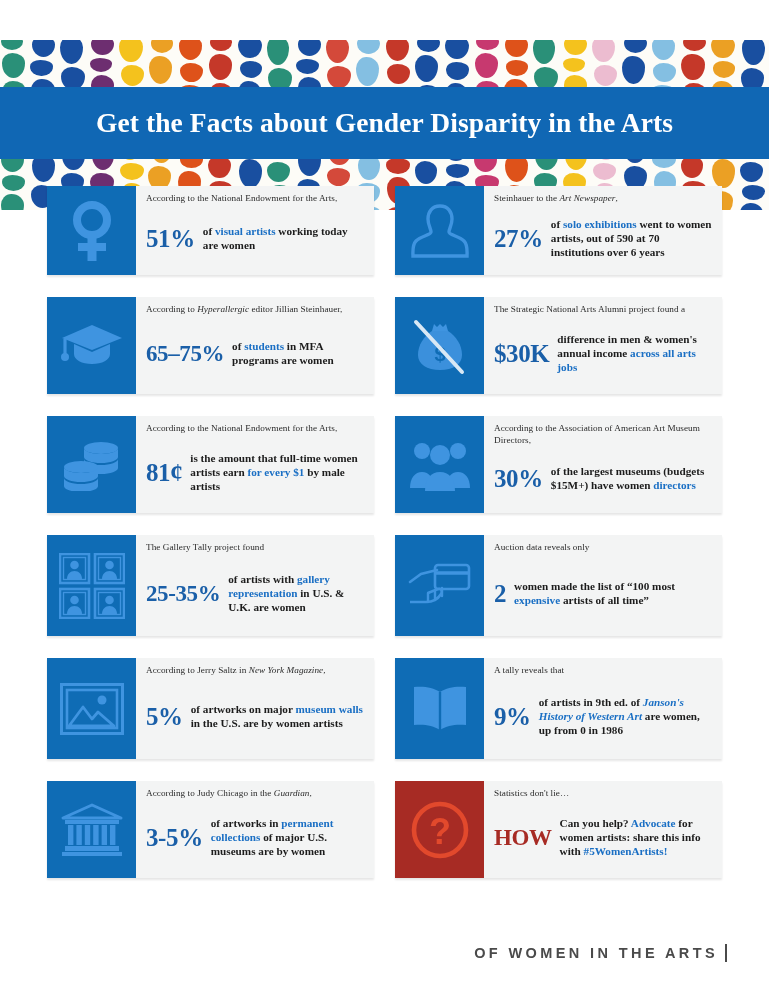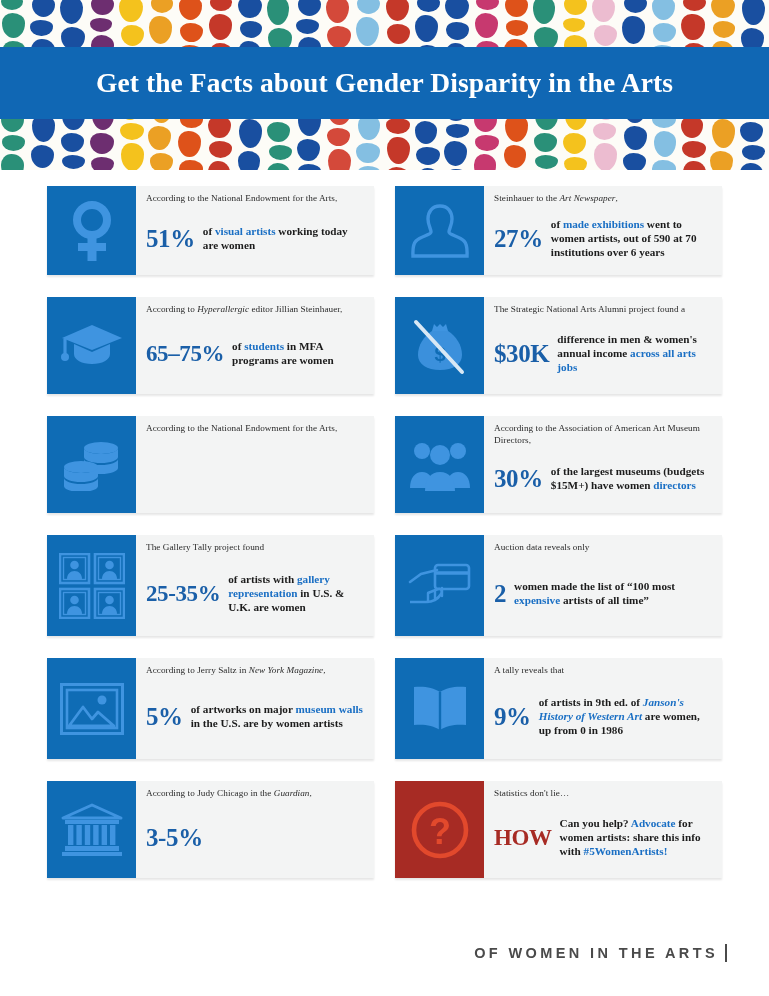--- a/index.html
+++ b/index.html
@@ -11,20 +11,21 @@
     overflow:hidden;
     position:relative;
   }
 
   
   .header-band{
     position:relative;
     width:769px;height:170px;
     overflow:hidden;
     background:#4c1d95;
+    margin-top:40px;
   }
   .mosaic{
     position:absolute;inset:0;
     display:flex;
     filter:saturate(1.05);
   }
   .mstrip{flex:1 1 0;position:relative;overflow:hidden;}
   .mcell{
     position:absolute;left:8%;width:84%;
     border-radius:45% 55% 50% 50% / 40% 40% 60% 60%;
@@ -417,21 +418,21 @@
       <div class="card h1x">
         <div class="icon-box">
           <svg width="58" height="58" viewBox="0 0 58 58">
             <path d="M29 4c-8 0-12 6-12 13 0 6 3 10 3 13 0 3-10 4-15 9C1 43 2 52 2 54h54c0-2 1-11-3-15-5-5-15-6-15-9 0-3 3-7 3-13 0-7-4-13-12-13z" fill="none" stroke="#3f94e0" stroke-width="3.4"></path>
           </svg>
         </div>
         <div class="body">
           <div class="lede"><span>Steinhauer to the </span><span class="it">Art Newspaper</span><span>,</span></div>
           <div class="statline">
             <div class="bignum">27%</div>
-            <div class="desc"><span>of </span><span class="hl">made exhibitions</span><span> went to women artists, out of 590 at 70 institutions over 6 years</span></div>
+            <div class="desc"><span>of </span><span class="hl">solo exhibitions</span><span> went to women artists, out of 590 at 70 institutions over 6 years</span></div>
           </div>
         </div>
       </div>
     </div>
     <div class="row">
       <div class="card h2x">
         <div class="icon-box">
           <svg width="64" height="50" viewBox="0 0 64 50">
             <path d="M32 4 2 17l30 12 30-12z" fill="#3f94e0"></path>
             <path d="M14 23v10c0 6 8 10 18 10s18-4 18-10V23L32 31z" fill="#3f94e0"></path>
@@ -474,20 +475,24 @@
               <path d="M23 9v9c0 3.3 7.6 6 17 6s17-2.7 17-6V9c0 3.3-7.6 6-17 6S23 12.3 23 9z"></path>
               <path d="M23 20v9c0 3.3 7.6 6 17 6s17-2.7 17-6v-9c0 3.3-7.6 6-17 6s-17-2.7-17-6z"></path>
               <ellipse cx="20" cy="28" rx="17" ry="6"></ellipse>
               <path d="M3 28v9c0 3.3 7.6 6 17 6s17-2.7 17-6v-9c0 3.3-7.6 6-17 6S3 31.3 3 28z"></path>
               <path d="M3 39v8c0 3.3 7.6 6 17 6s17-2.7 17-6v-8c0 3.3-7.6 6-17 6S3 42.3 3 39z"></path>
             </g>
           </svg>
         </div>
         <div class="body">
           <div class="lede"><span>According to the National Endowment for the Arts,</span></div>
+          <div class="statline">
+            <div class="bignum">81¢</div>
+            <div class="desc"><span>is the amount that full-time women artists earn </span><span class="hl">for every $1</span><span> by male artists</span></div>
+          </div>
         </div>
       </div>
       <div class="card h2x">
         <div class="icon-box">
           <svg width="64" height="54" viewBox="0 0 64 54">
             <g fill="#3f94e0">
               <circle cx="14" cy="13" r="8"></circle>
               <path d="M2 50c0-10 5-16 12-16s12 6 12 16z"></path>
               <circle cx="50" cy="13" r="8"></circle>
               <path d="M38 50c0-10 5-16 12-16s12 6 12 16z"></path>
@@ -612,20 +617,21 @@
               <rect x="50" y="22" width="5.4" height="20"></rect>
             </g>
             <rect x="5" y="43" width="54" height="5" fill="#3f94e0"></rect>
             <rect x="2" y="49" width="60" height="4" fill="#3f94e0"></rect>
           </svg>
         </div>
         <div class="body">
           <div class="lede"><span>According to Judy Chicago in the </span><span class="it">Guardian</span><span>,</span></div>
           <div class="statline">
             <div class="bignum">3-5%</div>
+            <div class="desc"><span>of artworks in </span><span class="hl">permanent collections</span><span> of major U.S. museums are by women</span></div>
           </div>
         </div>
       </div>
       <div class="card h2x">
         <div class="icon-box red">
           <svg width="62" height="62" viewBox="0 0 62 62">
             <circle cx="31" cy="31" r="26" fill="none" stroke="#e2492c" stroke-width="4.6"></circle>
             <text x="31" y="45" font-size="36" font-weight="bold" font-family="Liberation Sans, sans-serif" fill="#e2492c" text-anchor="middle">?</text>
           </svg>
         </div>

